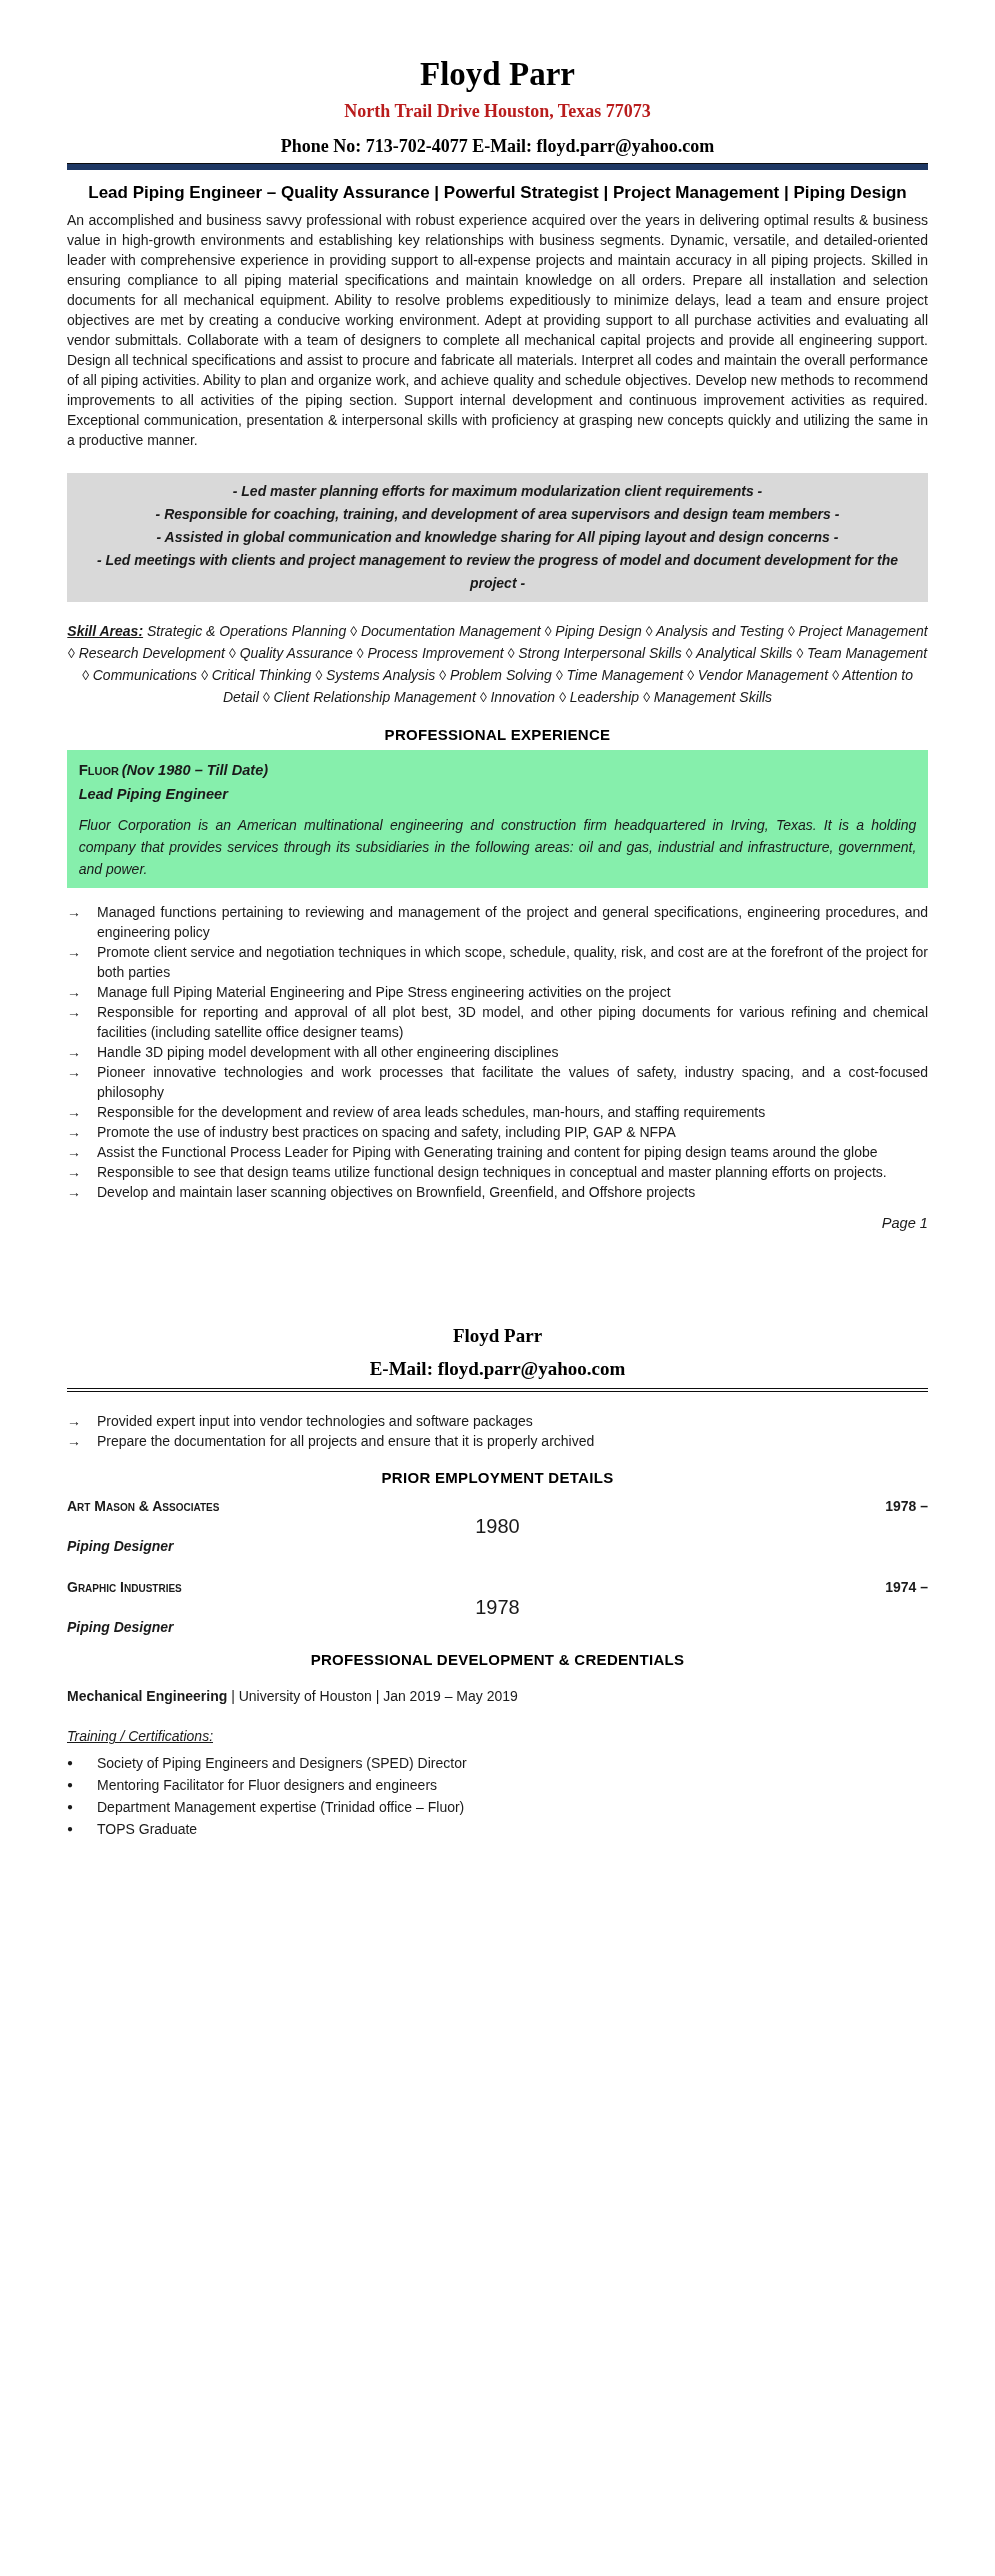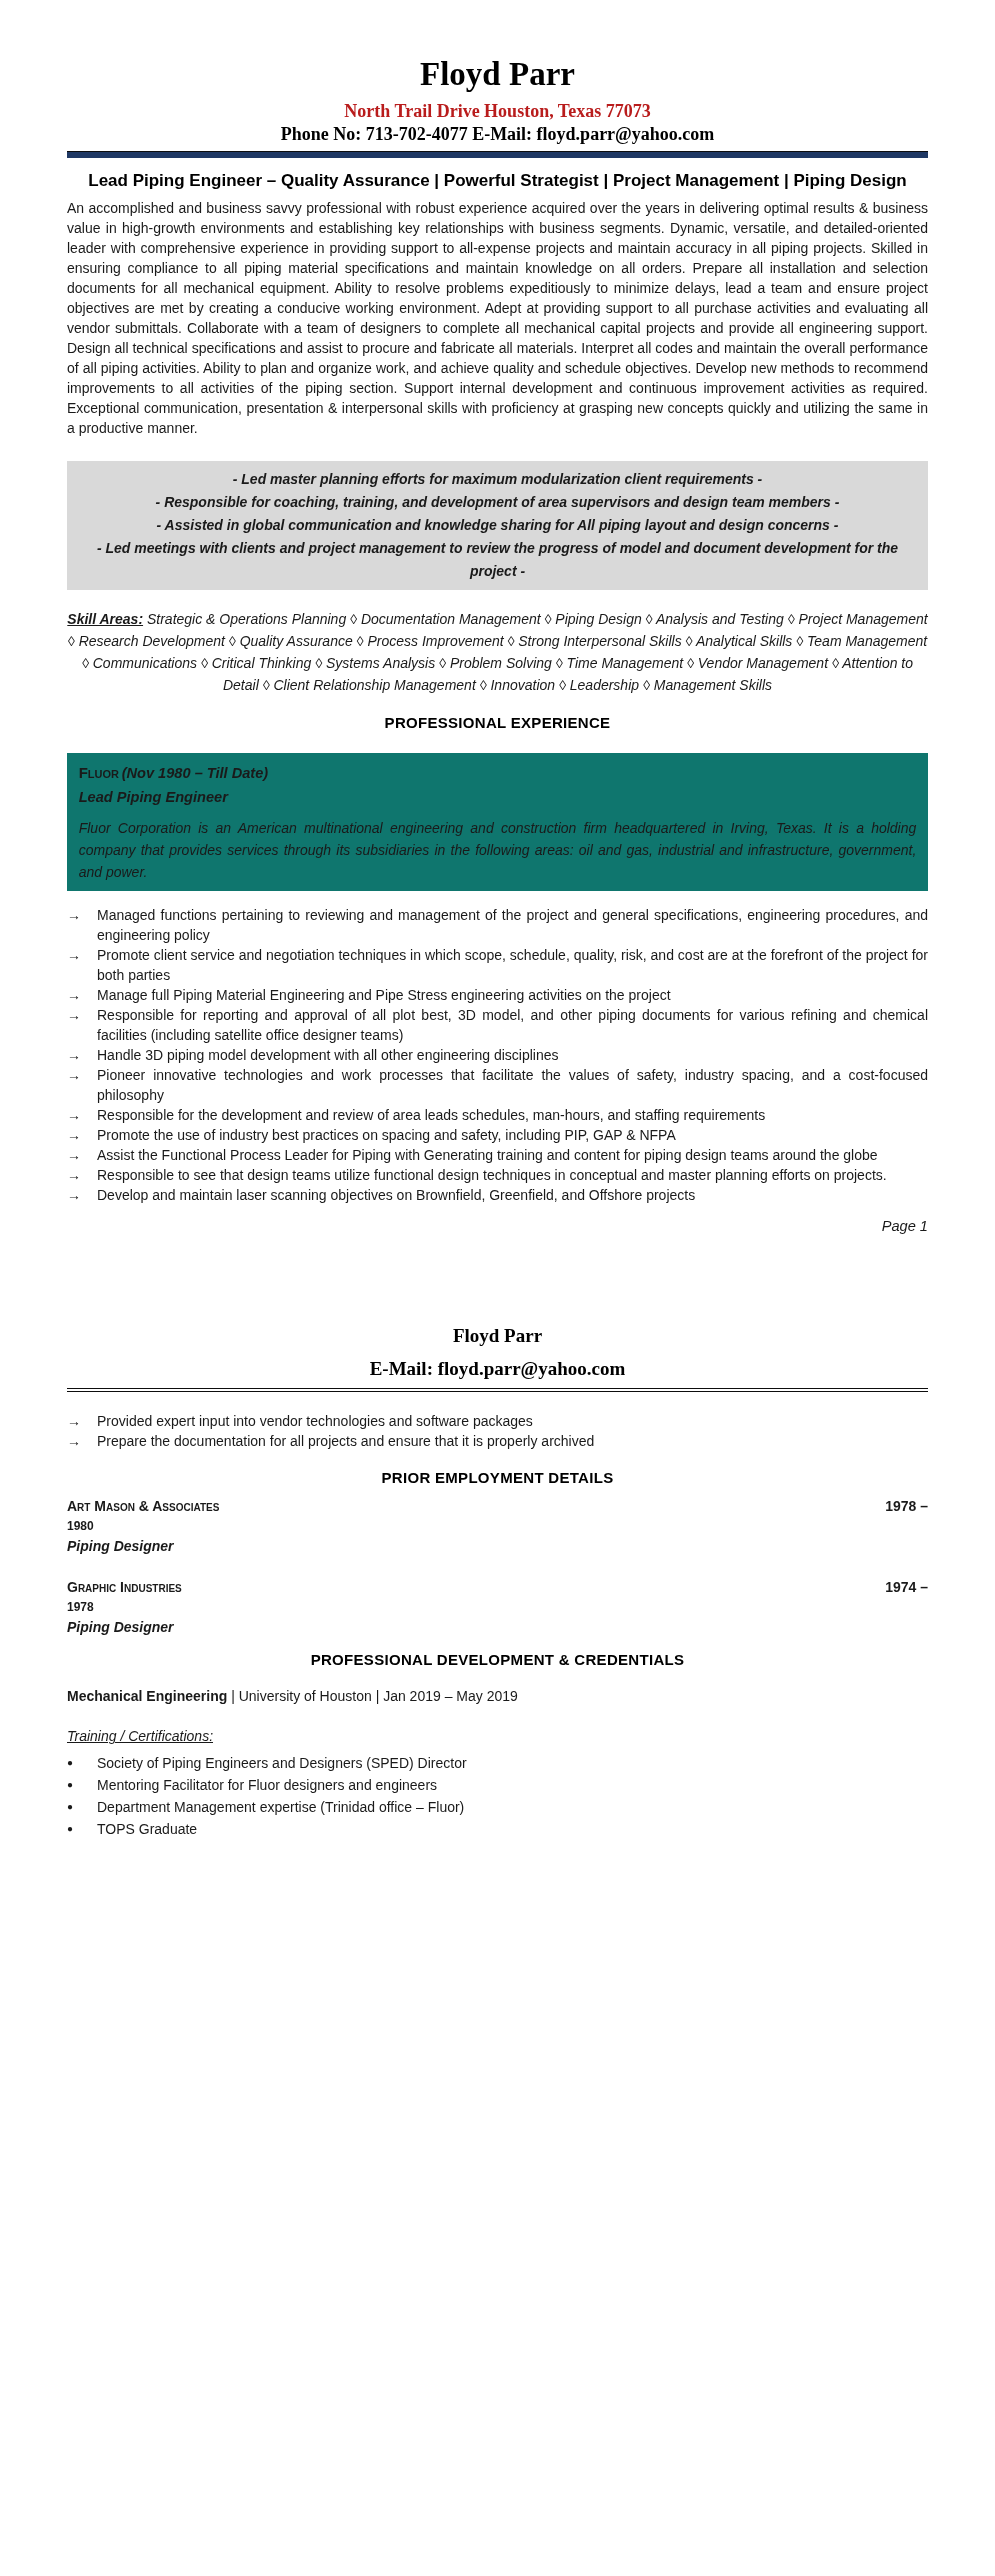--- a/index.html
+++ b/index.html
@@ -22,21 +22,21 @@
   .p1-name {
     padding-top: 56px;
     font-size: 33px; font-weight: bold; text-align: center;
     line-height: 1.15; color: #000;
   }
   .p1-address {
     margin-top: 5.9px; font-size: 18px; font-weight: bold;
     text-align: center; line-height: 1.25; color: #b91c1c;
   }
   .p1-phone {
-    margin-top: 1px; font-size: 18px; font-weight: bold;
+    margin-top: 13px; font-size: 18px; font-weight: bold;
     text-align: center; line-height: 1.25; color: #000;
   }
   .rule-navy {
     margin-top: 4.7px; height: 7px;
     border-top: 1.8px solid #0d0d0d;
     background: #1f3864;
   }
   .headline {
     margin-top: 13px; font-size: 17px; font-weight: bold;
     text-align: center; line-height: 1.2; color: #000;
@@ -65,21 +65,21 @@
 
   
   .section-heading {
     font-size: 15px; font-weight: bold; text-align: center;
     line-height: 19px; color: #000; letter-spacing: 0.3px;
   }
   .mt-exp { margin-top: 17.6px; }
 
   
   .employer-box {
-    margin-top: 21px; background: #0f766e;
+    margin-top: 6px; background: #86efac;
     padding: 8.2px 11.7px;
   }
   .company-sc {
     font-variant: small-caps; font-weight: bold; font-size: 15px;
   }
   .employer-dates { font-weight: bold; font-style: italic; font-size: 14.6px; }
   .employer-line { line-height: 22px; }
   .role-line {
     font-weight: bold; font-style: italic; font-size: 14.6px; line-height: 22px;
   }
@@ -121,21 +121,21 @@
     margin-top: 7px; border-bottom: 4.7px double #0d0d0d; height: 0;
   }
   .p2-bullets { margin-top: 19px; }
 
   
   .mt-prior { margin-top: 17.6px; }
   .job { margin-top: 9.4px; }
   .job + .job { margin-top: 21px; }
   .job-row { display: flex; justify-content: space-between; line-height: 20px; }
   .job-date { font-weight: bold; font-size: 14px; }
-  .job-date-wrap { font-weight: bold; font-size: 12px; line-height: 20px; }
+  .job-date-wrap { font-weight: normal; font-size: 20px; line-height: 20px; text-align: center; }
   .job-role {
     font-weight: bold; font-style: italic; font-size: 14px; line-height: 20px;
   }
 
   
   .mt-dev { margin-top: 13px; }
   .education { margin-top: 16.4px; font-size: 14px; line-height: 20.5px; }
   .education .edu-bold { font-weight: bold; }
   .training-label {
     margin-top: 20px; font-size: 14px; font-style: italic;

